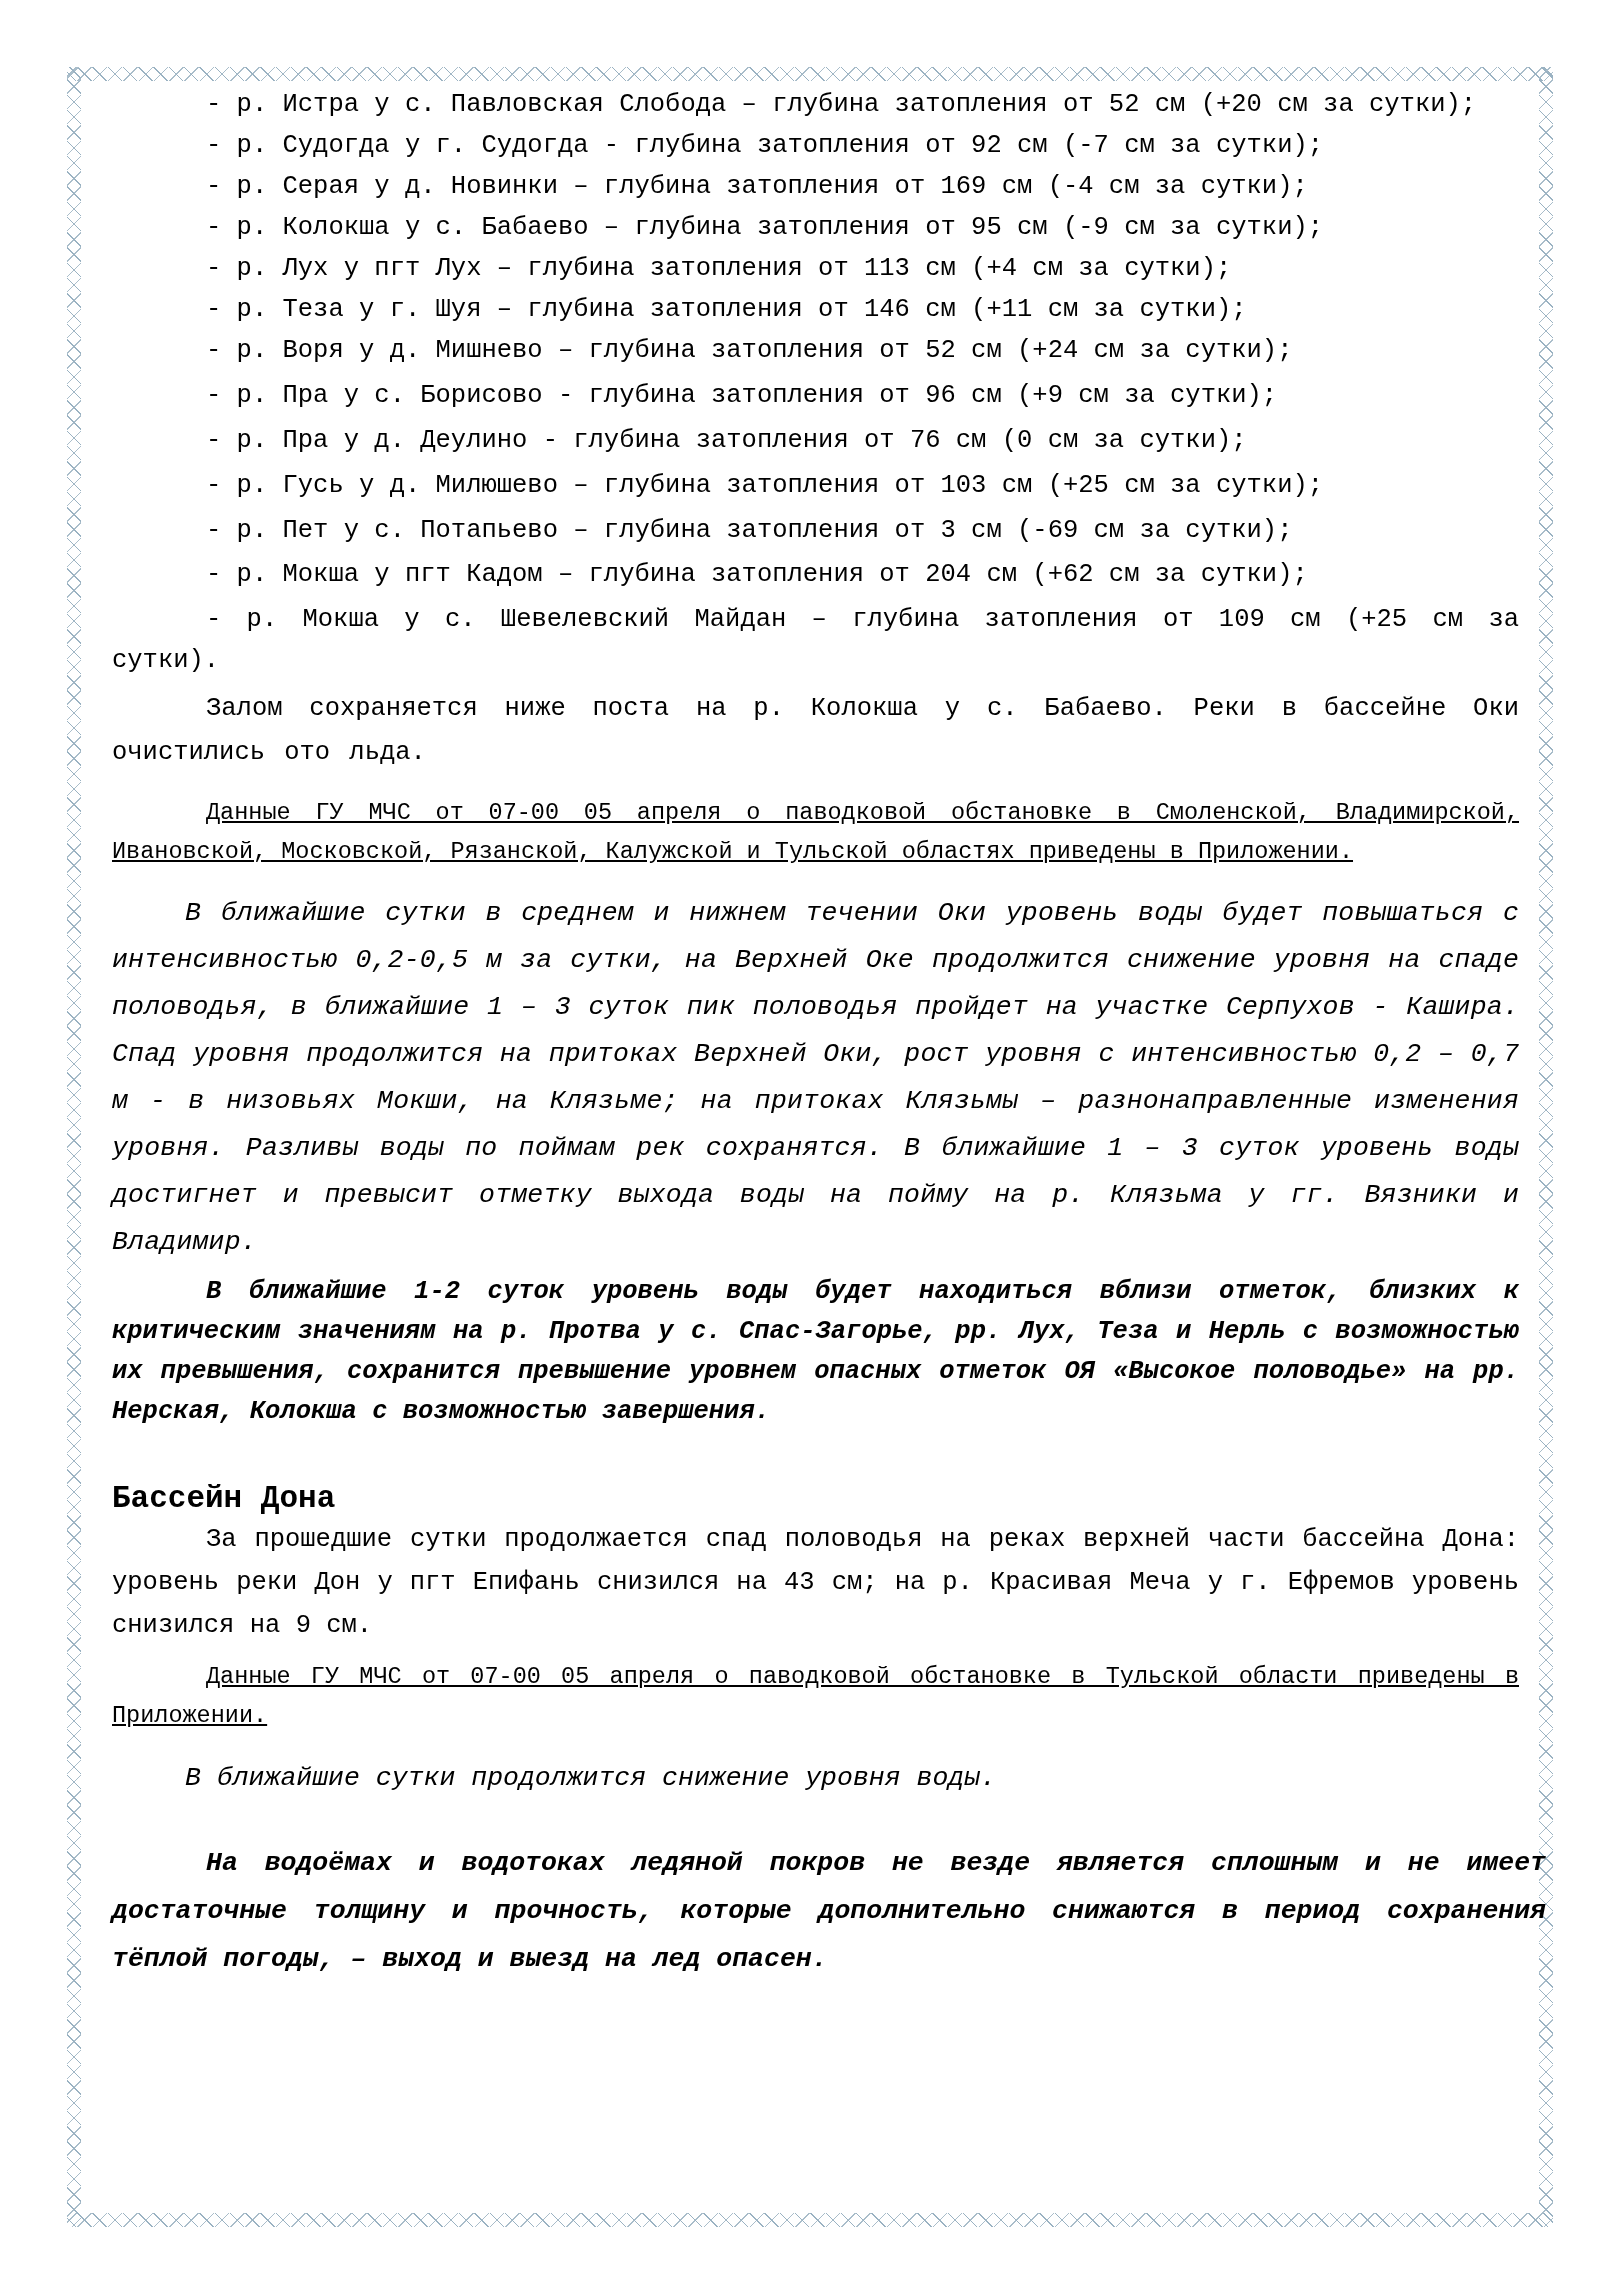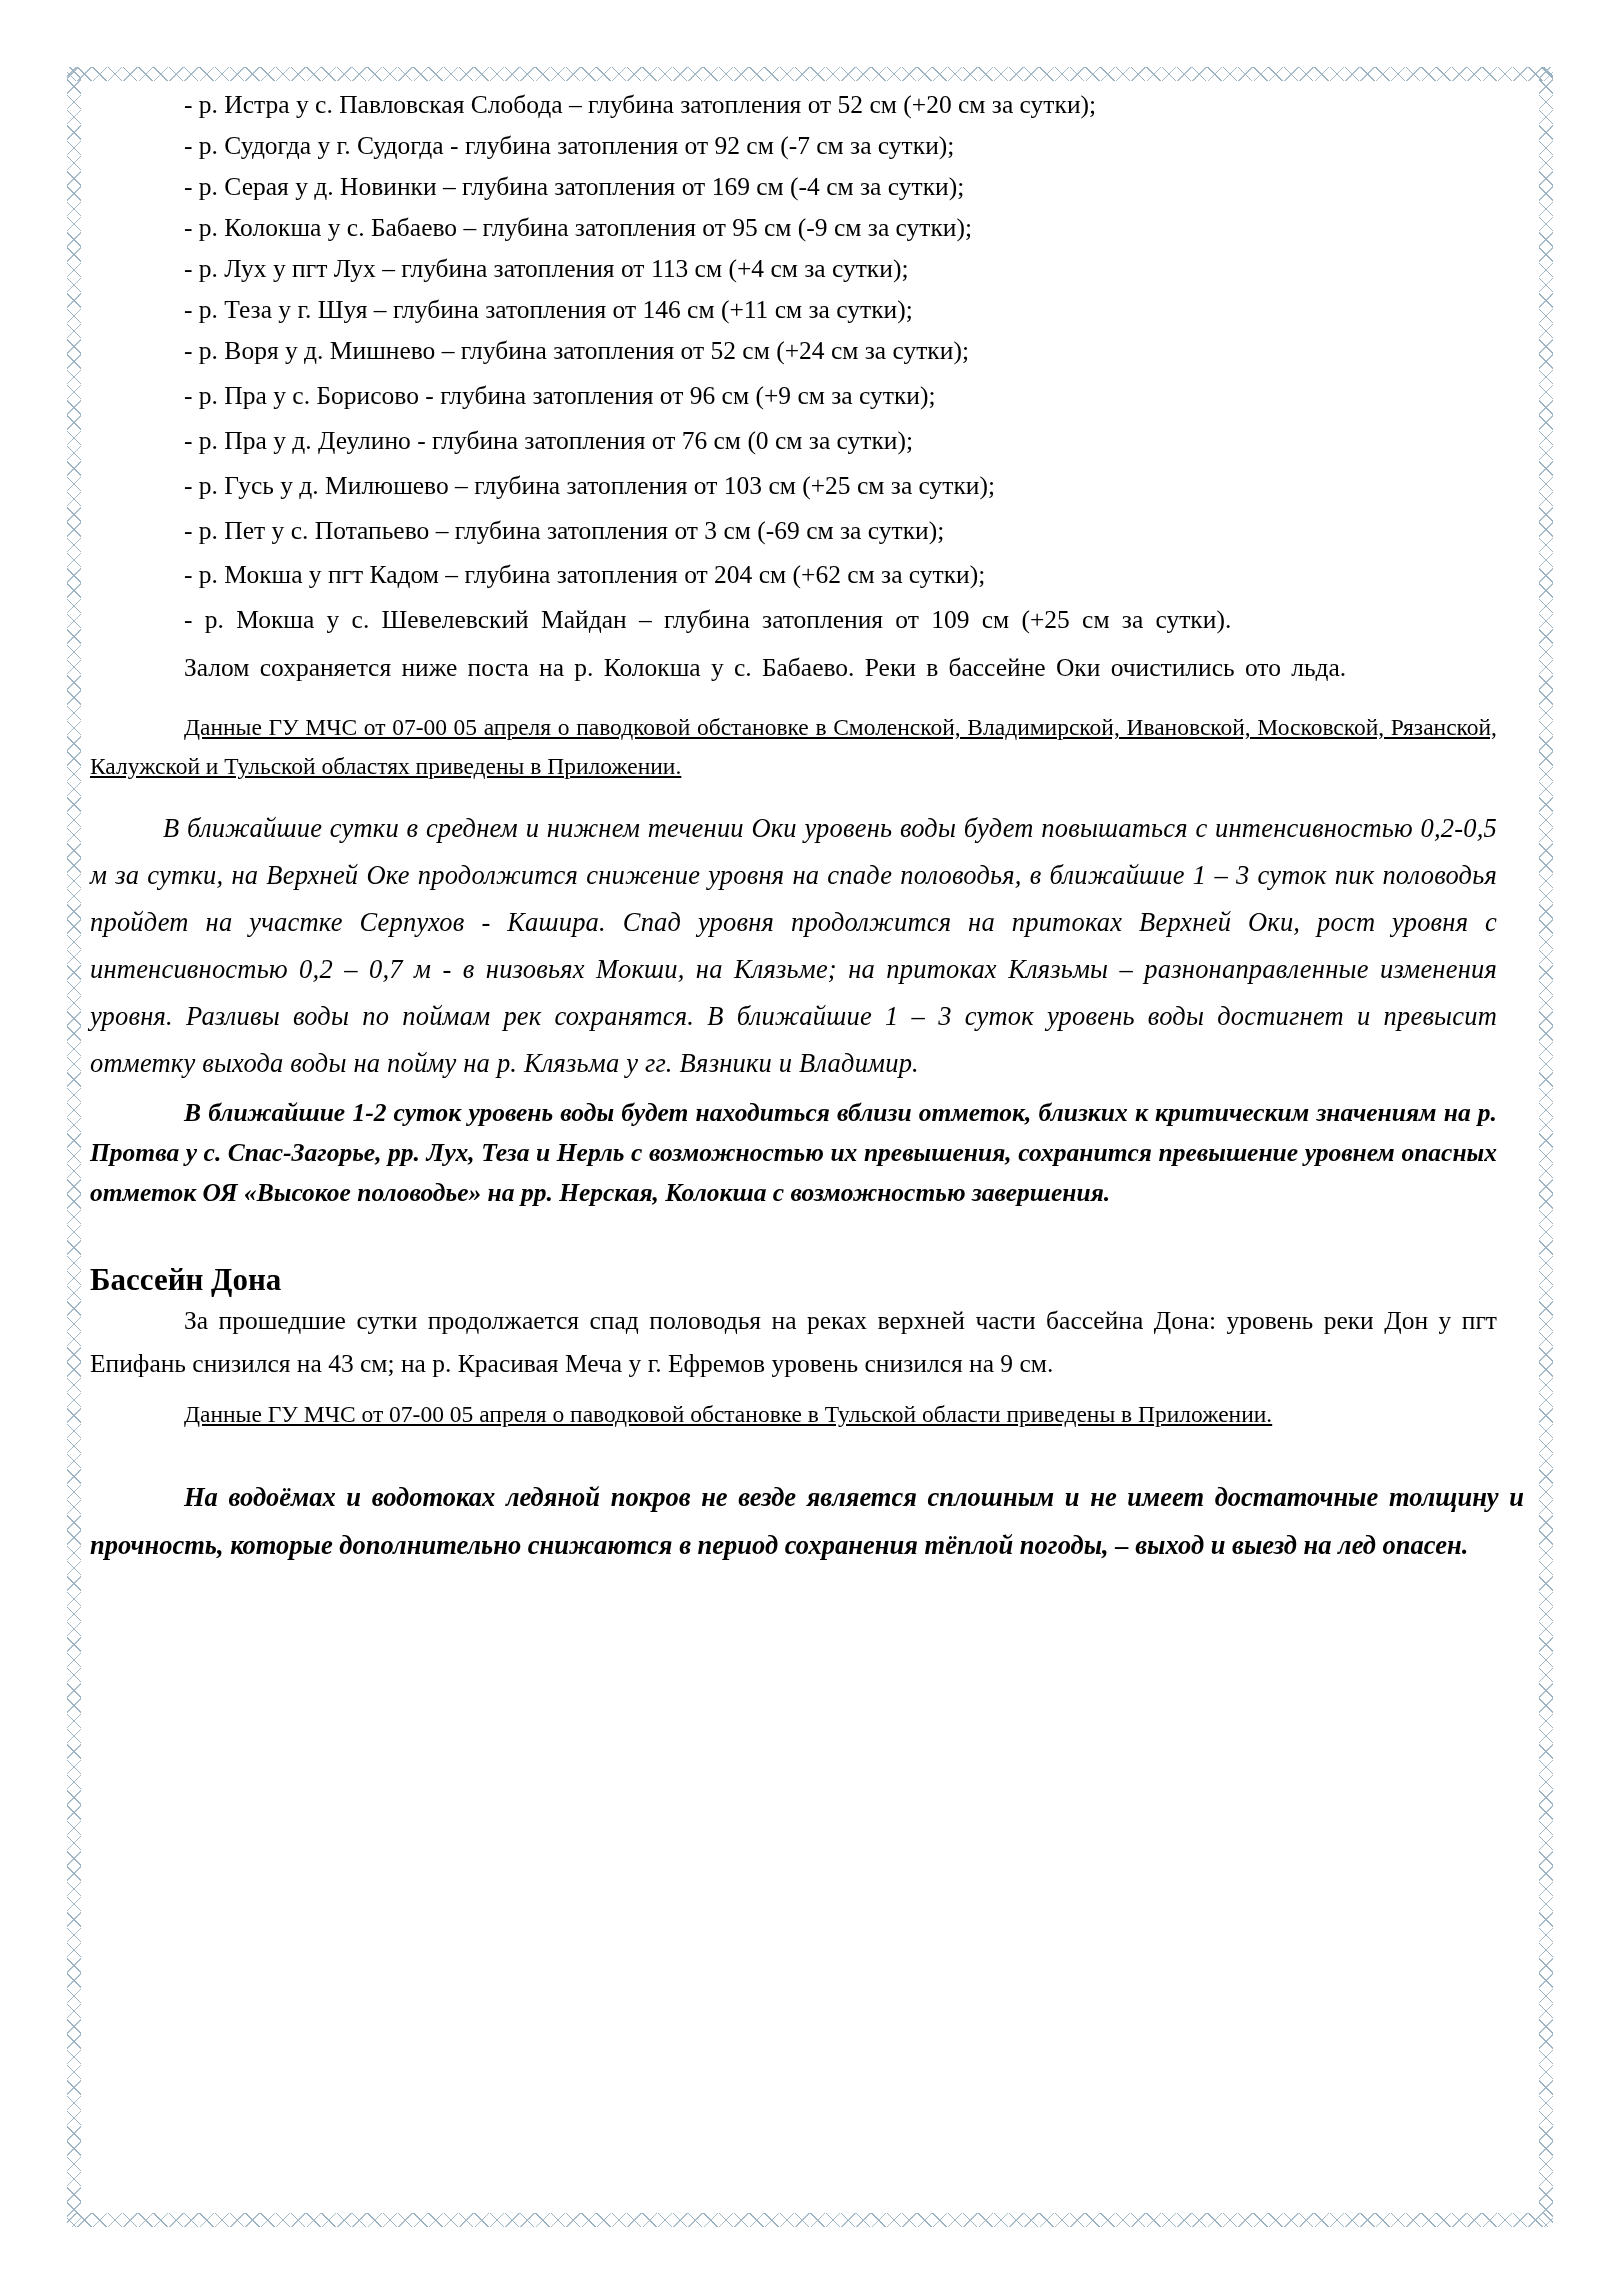--- a/index.html
+++ b/index.html
@@ -14,21 +14,21 @@
       background-image: repeating-linear-gradient(45deg, transparent 0 5.9px, #9ab2c2 5.9px 6.9px, transparent 6.9px 10.8px),
                         repeating-linear-gradient(-45deg, transparent 0 5.9px, #a9bdca 5.9px 6.9px, transparent 6.9px 10.8px); }
   .border .top { top: 0; }
   .border .bottom { bottom: 0; }
   .border .left, .border .right { top: 0; bottom: 0; width: 13.7px;
       background-image: repeating-linear-gradient(45deg, transparent 0 5.9px, #9ab2c2 5.9px 6.9px, transparent 6.9px 10.8px),
                         repeating-linear-gradient(-45deg, transparent 0 5.9px, #a9bdca 5.9px 6.9px, transparent 6.9px 10.8px); }
   .border .left { left: 0; }
   .border .right { right: 0; }
 
-  .content { position: absolute; left: 90px; top: 84px; width: 1407px; }
+  .content { position: absolute; left: 112px; top: 84px; width: 1407px; font-family: Liberation Mono, monospace; }
 
   .list-line { font-size: 25.5px; line-height: 41px; padding-left: 94px; white-space: nowrap; }
   .list-line.wrap { white-space: normal; padding-left: 0; text-indent: 94px; text-align: justify; text-align-last: left; word-spacing: 5.9px; }
   .list-line.gap { margin-top: 3.9px; }
 
   .p { font-size: 25.5px; line-height: 44px; text-align: justify; text-indent: 94px; margin: 0; }
   .p.lead { margin-top: 5.9px; word-spacing: 3.9px; }
 
   .note { font-size: 23.5px; line-height: 39px; text-decoration: underline; text-indent: 94px;
           text-align: justify; margin: 17.6px 0 0 0; }
@@ -82,16 +82,17 @@
   <p class="forecast">В ближайшие сутки в среднем и нижнем течении Оки уровень воды будет повышаться с интенсивностью 0,2-0,5 м за сутки, на Верхней Оке  продолжится снижение уровня на спаде половодья, в ближайшие 1 – 3 суток пик половодья пройдет на участке Серпухов - Кашира. Спад уровня продолжится на притоках Верхней Оки, рост уровня с интенсивностью 0,2 – 0,7 м - в низовьях Мокши, на Клязьме; на притоках Клязьмы – разнонаправленные изменения уровня. Разливы воды по поймам рек сохранятся. В ближайшие 1 – 3 суток уровень воды достигнет и превысит отметку выхода воды на пойму на р. Клязьма у гг. Вязники и Владимир.</p>
 
   <p class="forecast-bold">В ближайшие 1-2 суток уровень воды будет находиться вблизи  отметок, близких к критическим значениям на р. Протва у с. Спас-Загорье, рр. Лух, Теза и Нерль с возможностью их превышения, сохранится превышение уровнем опасных отметок ОЯ «Высокое половодье» на рр. Нерская, Колокша с возможностью  завершения.</p>
 
   <h2 class="h2">Бассейн Дона</h2>
 
   <p class="don-text">За прошедшие сутки  продолжается спад половодья на реках верхней части бассейна Дона: уровень реки Дон у пгт Епифань снизился на 43 см; на р. Красивая Меча у г. Ефремов уровень снизился на 9 см.</p>
 
   <p class="don-note">Данные ГУ МЧС от 07-00 05 апреля о паводковой обстановке в Тульской области приведены в Приложении.</p>
 
+  <p class="don-forecast">В ближайшие сутки продолжится снижение уровня воды.</p>
 
   <p class="warning">На водоёмах и водотоках ледяной покров не везде является сплошным и не имеет достаточные толщину и прочность, которые дополнительно снижаются в период сохранения тёплой погоды, – выход и выезд на лед опасен.</p>
 </div>
 
 
 </body></html>

